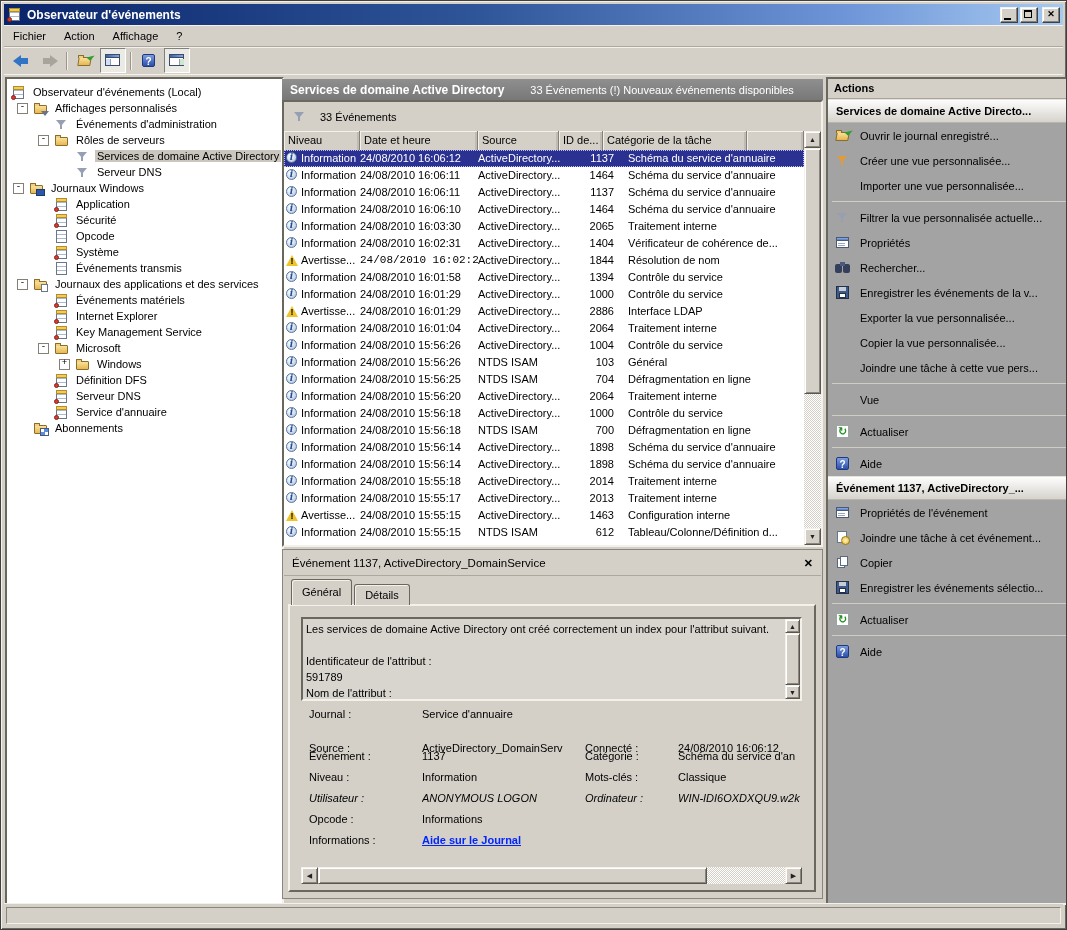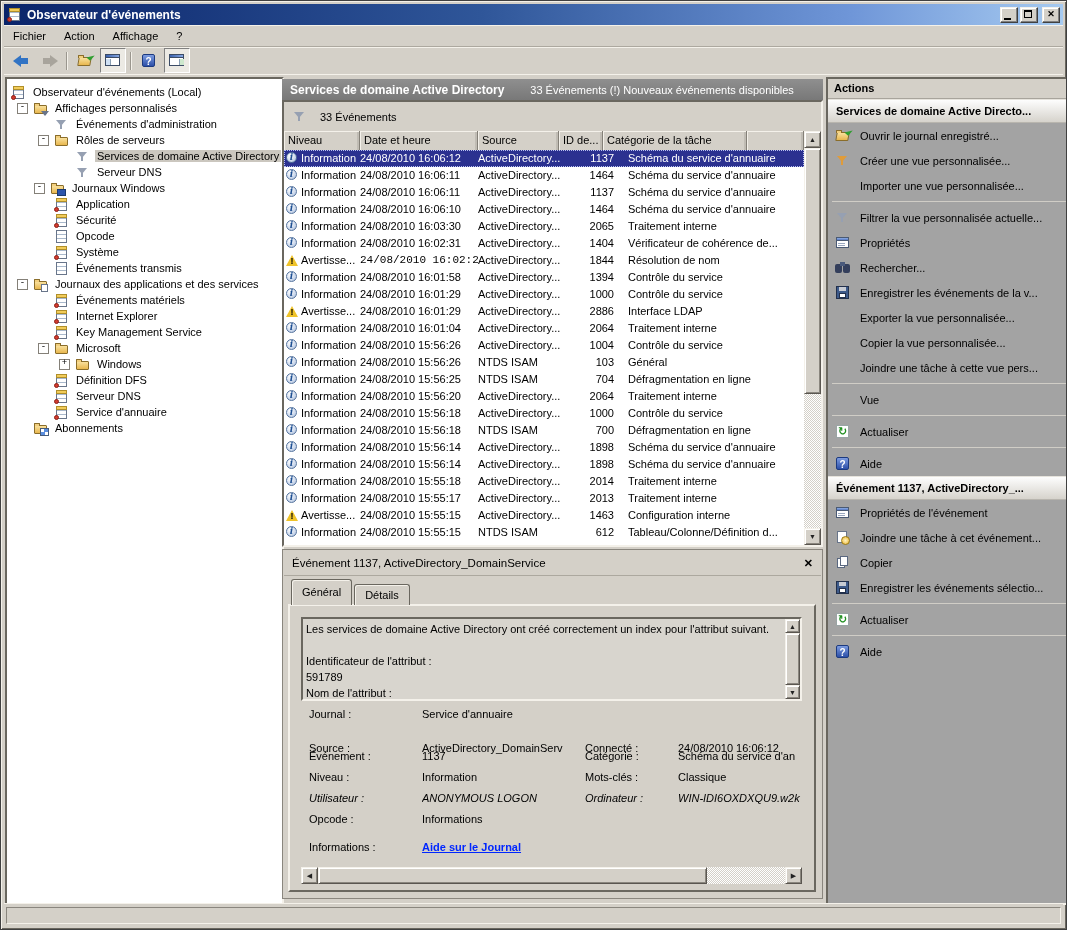--- a/index.html
+++ b/index.html
@@ -261,21 +261,21 @@
         <span class="tree-label">Services de domaine Active Directory</span>
       </div>
       <div class="tree-row" style="padding-left: 52px;">
         <span class="exp-spacer"></span>
         <span class="ico ico-filter">
           <i class="p1"></i>
           <i class="p2"></i>
         </span>
         <span class="tree-label">Serveur DNS</span>
       </div>
-      <div class="tree-row" style="padding-left: 27px;">
+      <div class="tree-row" style="padding-left: 6px;">
         <span class="expander" data-glyph="-"></span>
         <span class="ico ico-folder ico-windows-logs">
           <i class="p1"></i>
           <i class="p2"></i>
           <i class="p3"></i>
         </span>
         <span class="tree-label">Journaux Windows</span>
       </div>
       <div class="tree-row" style="padding-left: 31px;">
         <span class="exp-spacer"></span>
@@ -769,21 +769,21 @@
             <div class="frow" style="top: 84px; font-style: italic;">
               <span class="flabel">Utilisateur :</span>
               <span class="fvalue">ANONYMOUS LOGON</span>
               <span class="flabel2">Ordinateur :</span>
               <span class="fvalue2">WIN-IDI6OXDXQU9.w2k</span>
             </div>
             <div class="frow" style="top: 105px;">
               <span class="flabel">Opcode :</span>
               <span class="fvalue">Informations</span>
             </div>
-            <div class="frow" style="top: 133px;">
+            <div class="frow" style="top: 126px;">
               <span class="flabel">Informations :</span>
               <span class="fvalue link">Aide sur le Journal</span>
             </div>
           </div>
         <div class="hsb detail-hsb" style="position:absolute;">
           <div class="sbtn left">◀</div>
           <div class="sb-track" style="position:absolute;left:17px;right:17px;top:0;bottom:0;"></div>
           <div class="sbtn thumb"></div>
           <div class="sbtn right">▶</div>
         </div>

